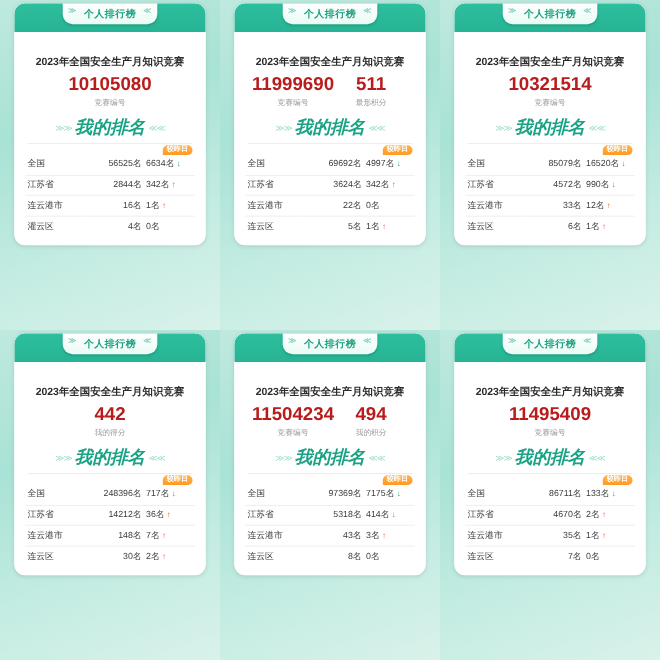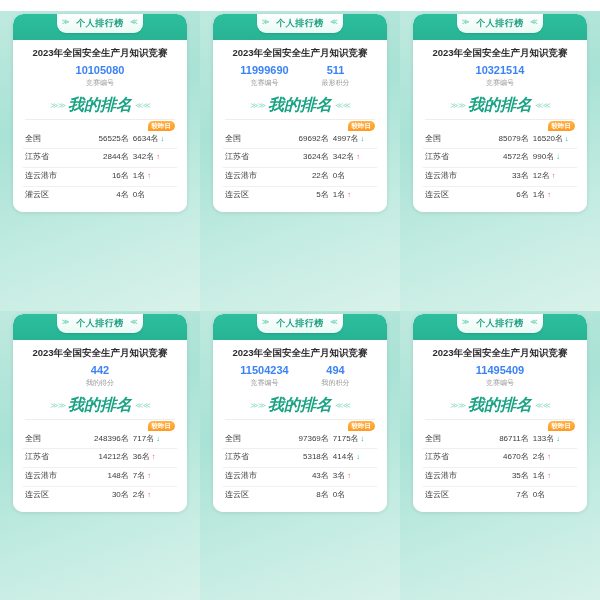--- a/index.html
+++ b/index.html
@@ -10,21 +10,20 @@
     font-family: "Liberation Sans", sans-serif;
     background: #ffffff;
   }
   #grid {
     width: 600px;
     height: 444px;
     display: grid;
     grid-template-columns: 200px 200px 200px;
     grid-template-rows: 300px 300px;
     background: #ffffff;
-    margin-top: 11px;
   }
   .cell {
     position: relative;
     overflow: hidden;
   }
   .cell-bg {
     position: absolute;
     inset: 0;
     background: linear-gradient(160deg, #bfe9de 0%, #a9e2d6 35%, #c4ece2 70%, #d9f2ea 100%);
   }
@@ -68,21 +67,21 @@
   .ribbon .deco {
     position: absolute;
     top: 4px;
     font-size: 7px;
     color: #7fd6bf;
   }
   .ribbon .deco.l { left: 5px; }
   .ribbon .deco.r { right: 5px; }
 
   .card-body {
-    padding: 0 10px 8px 10px;
+    padding: 15px 10px 8px 10px;
     background: #ffffff;
   }
   .title {
     text-align: center;
     font-size: 9.5px;
     color: #2b2b2b;
     font-weight: bold;
     padding: 7px 0 6px 0;
     line-height: 1.2;
   }
@@ -90,22 +89,22 @@
     display: flex;
     justify-content: space-between;
     align-items: flex-start;
     padding: 0 6px 2px 6px;
   }
   .stat {
     flex: 1;
     text-align: center;
   }
   .stat .val {
-    font-size: 11px;
-    color: #3b82f6;
+    font-size: 17px;
+    color: #b91c1c;
     font-weight: bold;
     line-height: 1.1;
   }
   .stat .lbl {
     font-size: 7px;
     color: #9a9a9a;
     margin-top: 3px;
     line-height: 1.1;
   }
   .myrank {

